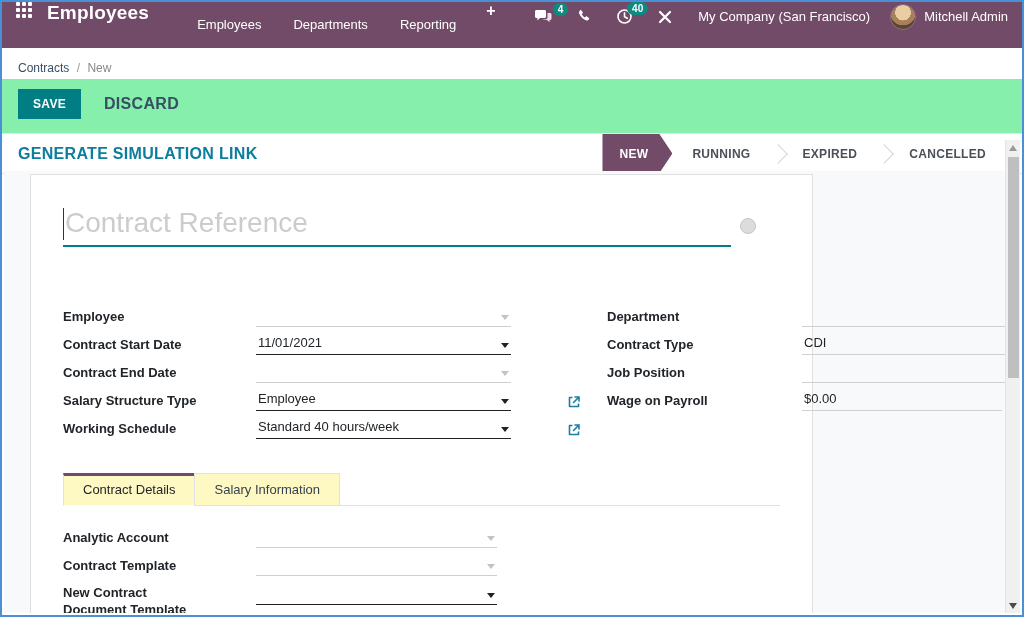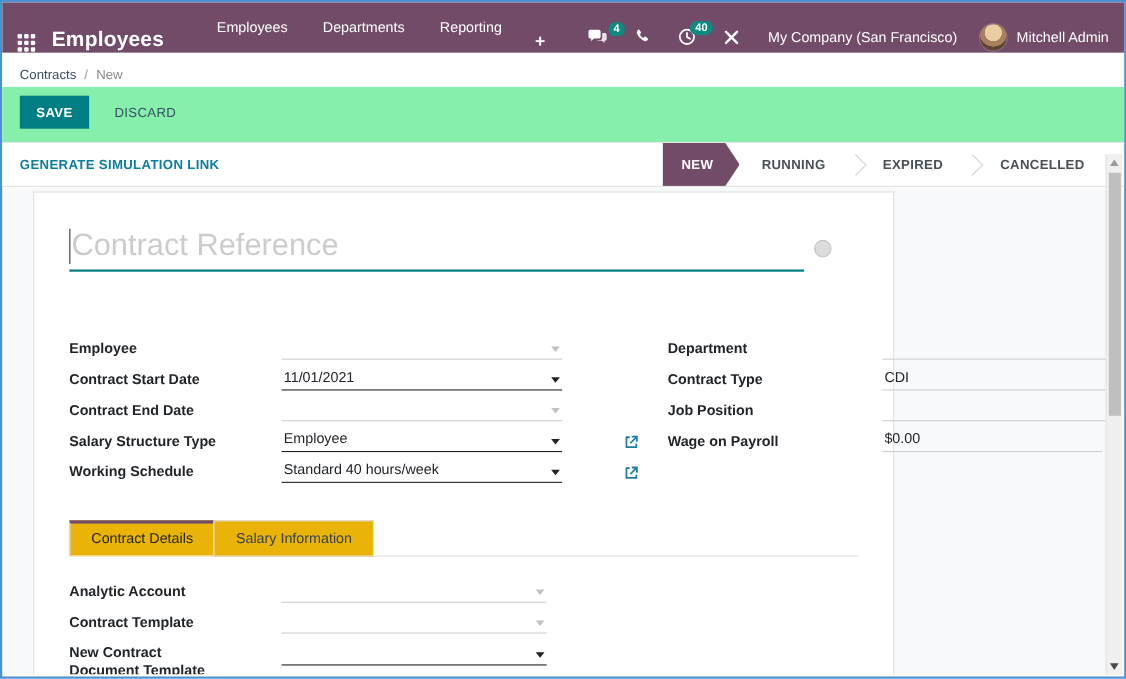--- a/index.html
+++ b/index.html
@@ -8,21 +8,21 @@
     font-family:"Liberation Sans", sans-serif;
     border:2px solid #4a90d4;
     background:#ffffff;
     position:relative;
     font-size:13px;
     color:#212529;
   }
 
   
   .nav {
-    height:46px; background:#714B67; display:flex; align-items:flex-end;
+    height:46px; background:#714B67; display:flex; align-items:flex-start;
     padding:0 14px; color:#fff;
   }
   .apps-icon { width:17px; height:17px; display:grid; grid-template-columns:repeat(3,4px); grid-template-rows:repeat(3,4px); gap:2px; cursor:pointer; }
   .apps-icon i { background:#fff; border-radius:1px; }
   .brand { font-size:19px; font-weight:bold; margin-left:14px; letter-spacing:.2px; cursor:pointer; }
   .nav-menu { display:flex; margin-left:32px; }
   .nav-menu .item { padding:0 16px; line-height:46px; font-size:13px; cursor:pointer; }
   .nav-plus { font-size:16px; font-weight:bold; padding:0 14px; cursor:pointer; }
   .systray { margin-left:auto; display:flex; align-items:center; gap:6px; }
   .tray-btn { position:relative; padding:6px 9px; cursor:pointer; display:flex; align-items:center; }
@@ -44,31 +44,31 @@
   .breadcrumb-row { padding:13px 16px 4px; font-size:12px; background:#fff; }
   .bc-parent { color:#374e63; cursor:pointer; }
   .bc-sep { color:#9a9a9a; margin:0 4px; }
   .bc-current { color:#8a8a8a; }
   .buttons-row { padding:8px 16px 12px; background:#86efac; border-bottom:1px solid #e6e6e6; display:flex; align-items:center; }
   .btn-save {
     background:#017e84; color:#fff; border:none; font-weight:bold; font-size:12px;
     padding:8px 15px; letter-spacing:.3px; cursor:pointer; font-family:inherit;
   }
   .btn-discard {
-    background:none; border:none; color:#374e63; font-weight:normal; font-size:12px;
+    background:none; border:none; color:#374e63; font-weight:bold; font-size:16px;
     padding:8px 15px; margin-left:8px; letter-spacing:.3px; cursor:pointer; font-family:inherit;
   }
 
   
   .statusbar {
     height:40px; background:#fff; border-bottom:1px solid #e2e2e2;
     display:flex; align-items:stretch; justify-content:space-between; padding-left:16px;
   }
   .sim-link {
-    background:none; border:none; color:#0b7d9e; font-weight:bold; font-size:12px;
+    background:none; border:none; color:#0b7d9e; font-weight:bold; font-size:16px;
     letter-spacing:.3px; cursor:pointer; font-family:inherit; align-self:center;
   }
   .stages { display:flex; align-items:stretch; margin-right:16px; }
   .stage { display:flex; align-items:center; font-size:12px; font-weight:bold; color:#495057; letter-spacing:.3px; cursor:pointer; }
   .stage.inactive { padding:0 20px; }
   .stage.active {
     background:#714B67; color:#fff; padding:0 24px 0 17px;
     clip-path:polygon(0 0, calc(100% - 13px) 0, 100% 50%, calc(100% - 13px) 100%, 0 100%);
   }
   .stage-sep { width:12px; position:relative; }
@@ -111,21 +111,21 @@
   .field.dark { border-bottom:1px solid #222; }
   .caret { position:absolute; right:2px; bottom:6px; width:0; height:0; border-left:4px solid transparent; border-right:4px solid transparent; border-top:5px solid #222; }
   .field.light .caret { border-top-color:#c2c2c2; }
   .ext-link { margin:0 0 2px 8px; cursor:pointer; flex:none; display:flex; }
   .suffix { color:#6b7280; font-size:13px; margin:0 0 2px 8px; white-space:nowrap; }
 
   
   .notebook { margin-top:26px; }
   .tab-bar { display:flex; border-bottom:1px solid #dee2e6; padding-left:0px; }
   .tab {
-    padding:8px 19px; font-size:13px; color:#374151; background:#eab308; cursor:pointer;
+    padding:8px 19px; font-size:13px; color:#374151; background:#fef9c3; cursor:pointer;
     border:1px solid #dee2e6; margin-bottom:-1px; margin-right:-1px;
   }
   .tab.active { border-top:3px solid #714B67; border-bottom:1px solid #fff; color:#212529; padding-top:6px; }
   .tab-fields { margin-top:22px; width:434px; }
   .tab-fields .frow { margin-bottom:8px; }
   .frow.top-align { align-items:flex-start; }
   .frow.top-align .field { margin-top:1px; }
 
   
   .scrollbar { position:absolute; top:138px; right:2px; bottom:2px; width:15px; background:#f0f0ef; border-left:1px solid #e4e4e4; }

